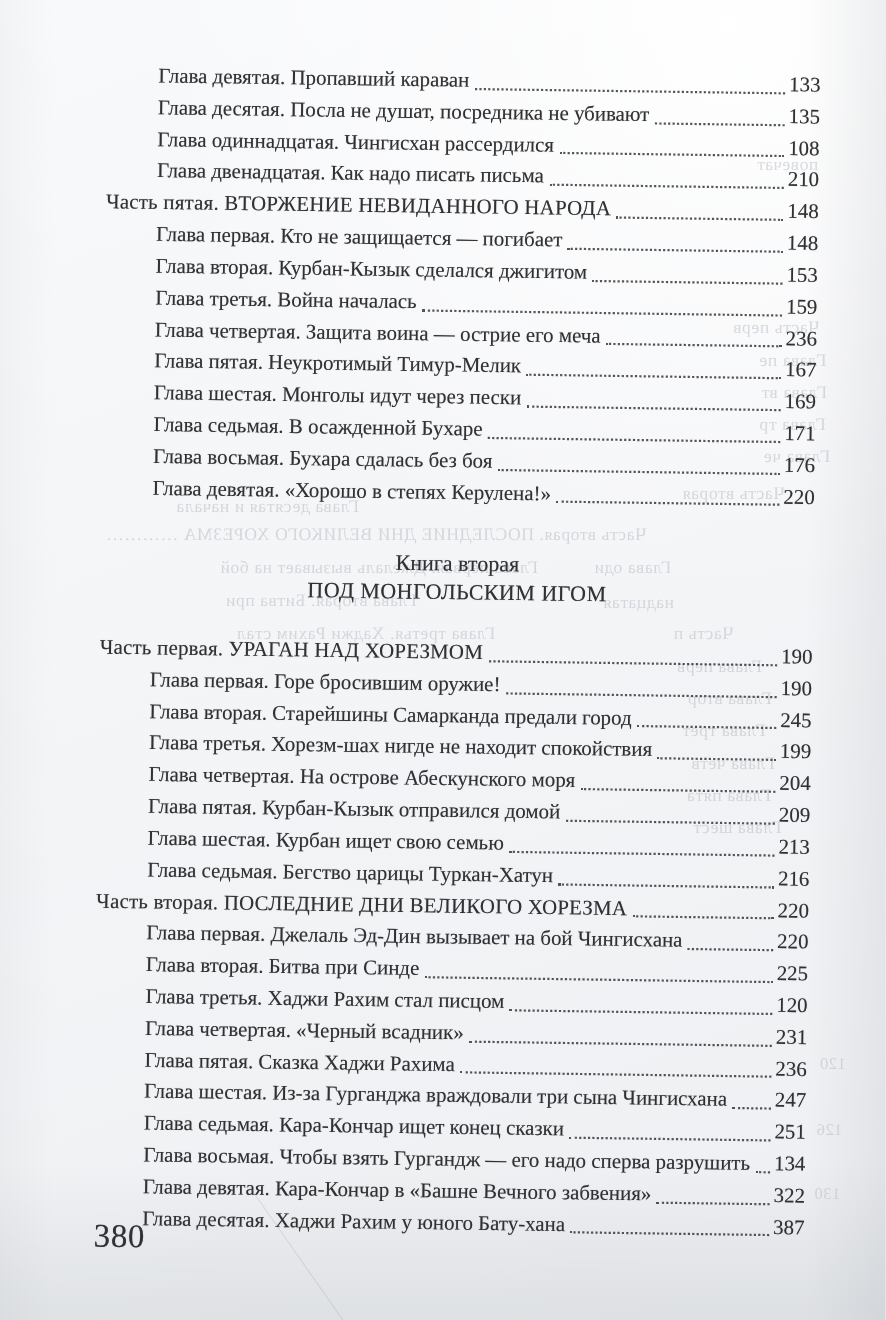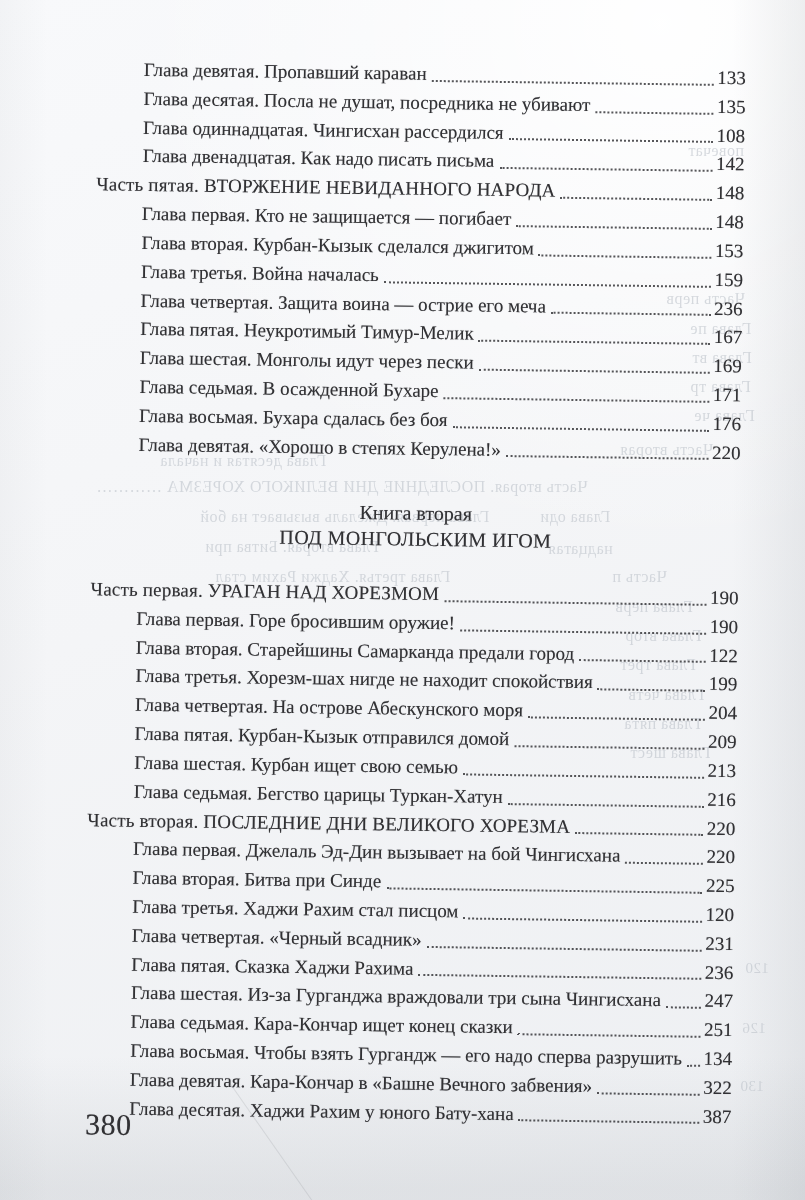--- a/index.html
+++ b/index.html
@@ -144,21 +144,21 @@
     <span class="toc-page">135</span>
   </li>
         <li class="toc-row chapter">
     <span class="toc-label">Глава одиннадцатая. Чингисхан рассердился</span>
     <span class="toc-dots"></span>
     <span class="toc-page">108</span>
   </li>
         <li class="toc-row chapter">
     <span class="toc-label">Глава двенадцатая. Как надо писать письма</span>
     <span class="toc-dots"></span>
-    <span class="toc-page">142</span>
+    <span class="toc-page">210</span>
   </li>
         <li class="toc-row part">
     <span class="toc-label">Часть пятая. ВТОРЖЕНИЕ НЕВИДАННОГО НАРОДА</span>
     <span class="toc-dots"></span>
     <span class="toc-page">148</span>
   </li>
         <li class="toc-row chapter">
     <span class="toc-label">Глава первая. Кто не защищается — погибает</span>
     <span class="toc-dots"></span>
     <span class="toc-page">148</span>
@@ -217,21 +217,21 @@
     <span class="toc-page">190</span>
   </li>
         <li class="toc-row chapter">
     <span class="toc-label">Глава первая. Горе бросившим оружие!</span>
     <span class="toc-dots"></span>
     <span class="toc-page">190</span>
   </li>
         <li class="toc-row chapter">
     <span class="toc-label">Глава вторая. Старейшины Самарканда предали город</span>
     <span class="toc-dots"></span>
-    <span class="toc-page">122</span>
+    <span class="toc-page">245</span>
   </li>
         <li class="toc-row chapter">
     <span class="toc-label">Глава третья. Хорезм-шах нигде не находит спокойствия</span>
     <span class="toc-dots"></span>
     <span class="toc-page">199</span>
   </li>
         <li class="toc-row chapter">
     <span class="toc-label">Глава четвертая. На острове Абескунского моря</span>
     <span class="toc-dots"></span>
     <span class="toc-page">204</span>

